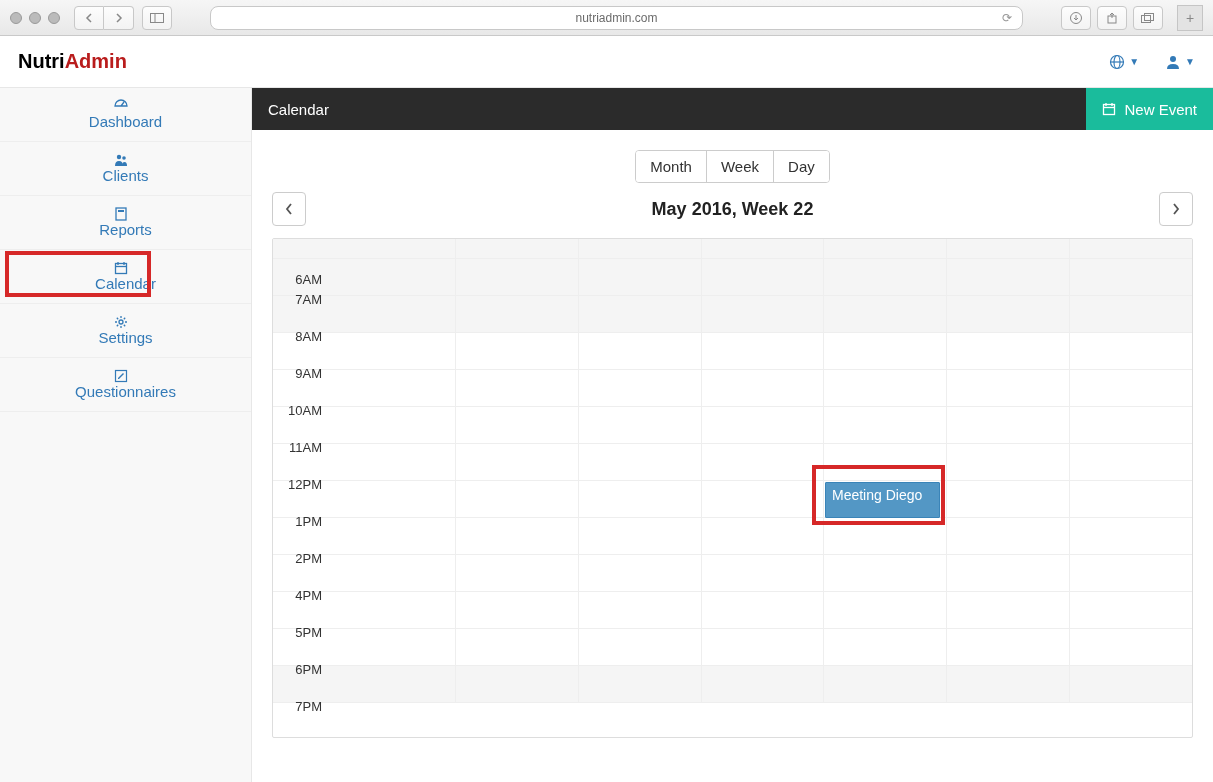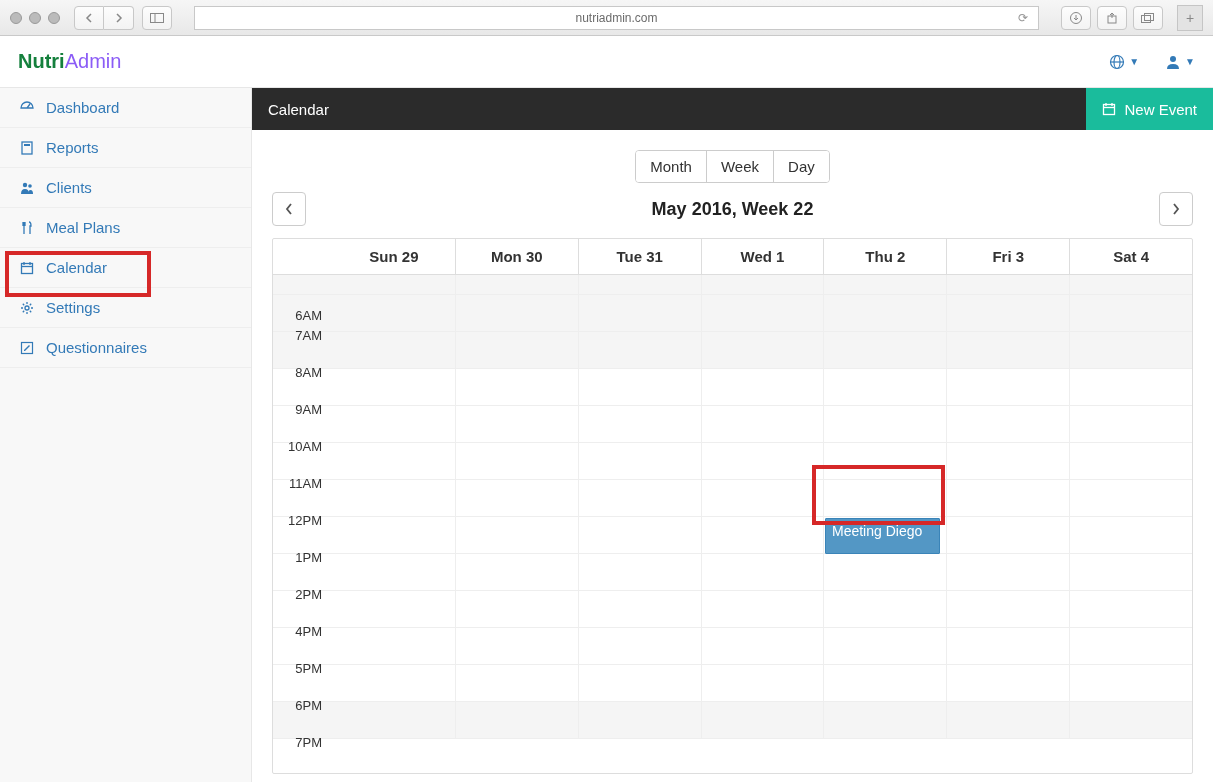--- a/index.html
+++ b/index.html
@@ -7,40 +7,40 @@
 
 
 .browser-chrome { height: 36px; background: linear-gradient(#f6f6f6,#e8e8e8); border-bottom: 1px solid #c9c9c9; display: flex; align-items: center; padding: 0 10px; gap: 8px; }
 .traffic-lights { display: flex; gap: 7px; margin-right: 6px; }
 .traffic-light { width: 12px; height: 12px; border-radius: 50%; background: #bbb; border: 1px solid #9a9a9a; }
 .nav-btn-group { display: flex; gap: 0; }
 .chrome-btn { width: 30px; height: 24px; background: linear-gradient(#fdfdfd,#f3f3f3); border: 1px solid #c8c8c8; display: flex; align-items: center; justify-content: center; color: #888; font-size: 12px; }
 .chrome-btn.left { border-radius: 4px 0 0 4px; }
 .chrome-btn.right { border-radius: 0 4px 4px 0; border-left: none; }
 .chrome-btn.solo { border-radius: 4px; }
-.url-bar { flex: 1; height: 24px; background: #fff; border: 1px solid #c8c8c8; border-radius: 0; display: flex; align-items: center; justify-content: center; color: #6b6b6b; font-size: 12px; margin: 0 14px; position: relative; }
+.url-bar { flex: 1; height: 24px; background: #fff; border: 1px solid #c8c8c8; border-radius: 8px; display: flex; align-items: center; justify-content: center; color: #6b6b6b; font-size: 12px; margin: 0 30px; position: relative; }
 .url-reload { position: absolute; right: 10px; color: #999; }
 .chrome-right { display: flex; gap: 6px; align-items: center; }
 .new-tab { width: 26px; height: 26px; background: #e3e3e3; border: 1px solid #c5c5c5; display: flex; align-items: center; justify-content: center; color: #888; margin-left: 6px; }
 
 
 .app-header { height: 52px; border-bottom: 1px solid #e7e7e7; display: flex; align-items: center; padding: 0 18px; justify-content: space-between; }
 .logo { font-size: 20px; font-weight: 600; }
-.logo-nutri { color: #15803d; margin-top: 20px; }
-.logo-admin { color: #8b5cf6; font-weight: 400; }
+.logo-nutri { color: #000000; margin-top: 20px; }
+.logo-admin { color: #b91c1c; font-weight: 700; }
 .header-right { display: flex; gap: 26px; color: #337ab7; font-size: 15px; }
 .header-icon { display: flex; align-items: center; gap: 4px; cursor: pointer; }
 .caret-down { font-size: 10px; }
 
 
 .app-body { display: flex; height: 694px; }
 
 
 .sidebar { width: 252px; background: #f8f8f8; border-right: 1px solid #e7e7e7; }
-.nav-item { display: flex; align-items: center; padding: 11px 18px; color: #337ab7; font-size: 15px; cursor: pointer; border-bottom: 1px solid #eee; }
+.nav-item { display: flex; align-items: center; padding: 11px 18px; color: #337ab7; font-size: 15px; cursor: pointer; border-bottom: 1px solid #eee; flex-direction: column; }
 .nav-item .nav-icon { width: 18px; margin-right: 10px; font-size: 14px; text-align: center; display: inline-flex; align-items: center; justify-content: center; }
 .nav-item.highlighted { position: relative; }
 .red-box { position: absolute; border: 4px solid #d62828; }
 .red-box.sidebar-box { left: 5px; top: 251px; width: 146px; height: 46px; z-index: 10; }
 
 
 .main { flex: 1; display: flex; flex-direction: column; }
 .page-bar { height: 42px; background: #2b2b2b; color: #fff; display: flex; align-items: center; padding-left: 16px; font-size: 15px; }
 .page-bar-spacer { flex: 1; }
 .new-event-btn { height: 42px; background: #1abc9c; color: #fff; display: flex; align-items: center; padding: 12px 16px; gap: 8px; font-size: 15px; cursor: pointer; }
@@ -160,44 +160,36 @@
       <span class="nav-icon">
         <svg width="14" height="14" viewBox="0 0 14 14">
             <path d="M1 7 A6 6 0 0 1 13 7 L1 7 Z M7 7 L10 3" stroke="#337ab7" stroke-width="1.3" fill="none"></path>
           </svg>
       </span>
       <span>Dashboard</span>
     </div>
     <div class="nav-item">
       <span class="nav-icon">
         <svg width="14" height="14" viewBox="0 0 14 14">
-            <rect x="2" y="1" width="10" height="12" stroke="#337ab7" fill="none" stroke-width="1.3"></rect>
-            <rect x="4" y="3" width="6" height="2" fill="#337ab7"></rect>
-          </svg>
-      </span>
-      <span>Reports</span>
-    </div>
-    <div class="nav-item">
-      <span class="nav-icon">
-        <svg width="14" height="14" viewBox="0 0 14 14">
             <circle cx="5" cy="4" r="2.2" fill="#337ab7"></circle>
             <circle cx="10" cy="5" r="1.8" fill="#337ab7"></circle>
             <path d="M1 13 Q1 8 5 8 Q9 8 9 13 Z" fill="#337ab7"></path>
             <path d="M8 13 Q8 9 10.5 9 Q13 9 13 13 Z" fill="#337ab7"></path>
           </svg>
       </span>
       <span>Clients</span>
     </div>
     <div class="nav-item">
       <span class="nav-icon">
         <svg width="14" height="14" viewBox="0 0 14 14">
-            <path d="M4 1 L4 13 M3 1 L3 5 M5 1 L5 5 M9 1 Q11 1 11 5 L10 5 L10 13" stroke="#337ab7" stroke-width="1.3" fill="none"></path>
-          </svg>
-      </span>
-      <span>Meal Plans</span>
+            <rect x="2" y="1" width="10" height="12" stroke="#337ab7" fill="none" stroke-width="1.3"></rect>
+            <rect x="4" y="3" width="6" height="2" fill="#337ab7"></rect>
+          </svg>
+      </span>
+      <span>Reports</span>
     </div>
     <div class="nav-item highlighted">
       <span class="nav-icon">
         <svg width="14" height="14" viewBox="0 0 14 14">
             <rect x="1.5" y="2.5" width="11" height="10" stroke="#337ab7" fill="none" stroke-width="1.3"></rect>
             <line x1="1.5" y1="5.5" x2="12.5" y2="5.5" stroke="#337ab7" stroke-width="1.3"></line>
             <line x1="4" y1="1" x2="4" y2="4" stroke="#337ab7" stroke-width="1.3"></line>
             <line x1="10" y1="1" x2="10" y2="4" stroke="#337ab7" stroke-width="1.3"></line>
           </svg>
       </span>
@@ -257,30 +249,20 @@
         </div>
         <div class="cal-title">May 2016, Week 22</div>
         <div class="arrow-btn">
           <svg width="8" height="12" viewBox="0 0 8 12">
               <path d="M2 1 L6 6 L2 11" stroke="#555" stroke-width="1.8" fill="none"></path>
             </svg>
         </div>
       </div>
 
       <div class="cal-table">
-        <div class="cal-header-row">
-          <div class="time-col"></div>
-          <div class="day-col">Sun 29</div>
-          <div class="day-col">Mon 30</div>
-          <div class="day-col">Tue 31</div>
-          <div class="day-col">Wed 1</div>
-          <div class="day-col">Thu 2</div>
-          <div class="day-col">Fri 3</div>
-          <div class="day-col">Sat 4</div>
-        </div>
         <div class="cal-body">
           <div class="cal-row first shaded">
             <div class="time-col">6AM</div>
             <div class="slot"></div>
               <div class="slot"></div>
               <div class="slot"></div>
               <div class="slot"></div>
               <div class="slot"></div>
               <div class="slot"></div>
               <div class="slot"></div>

